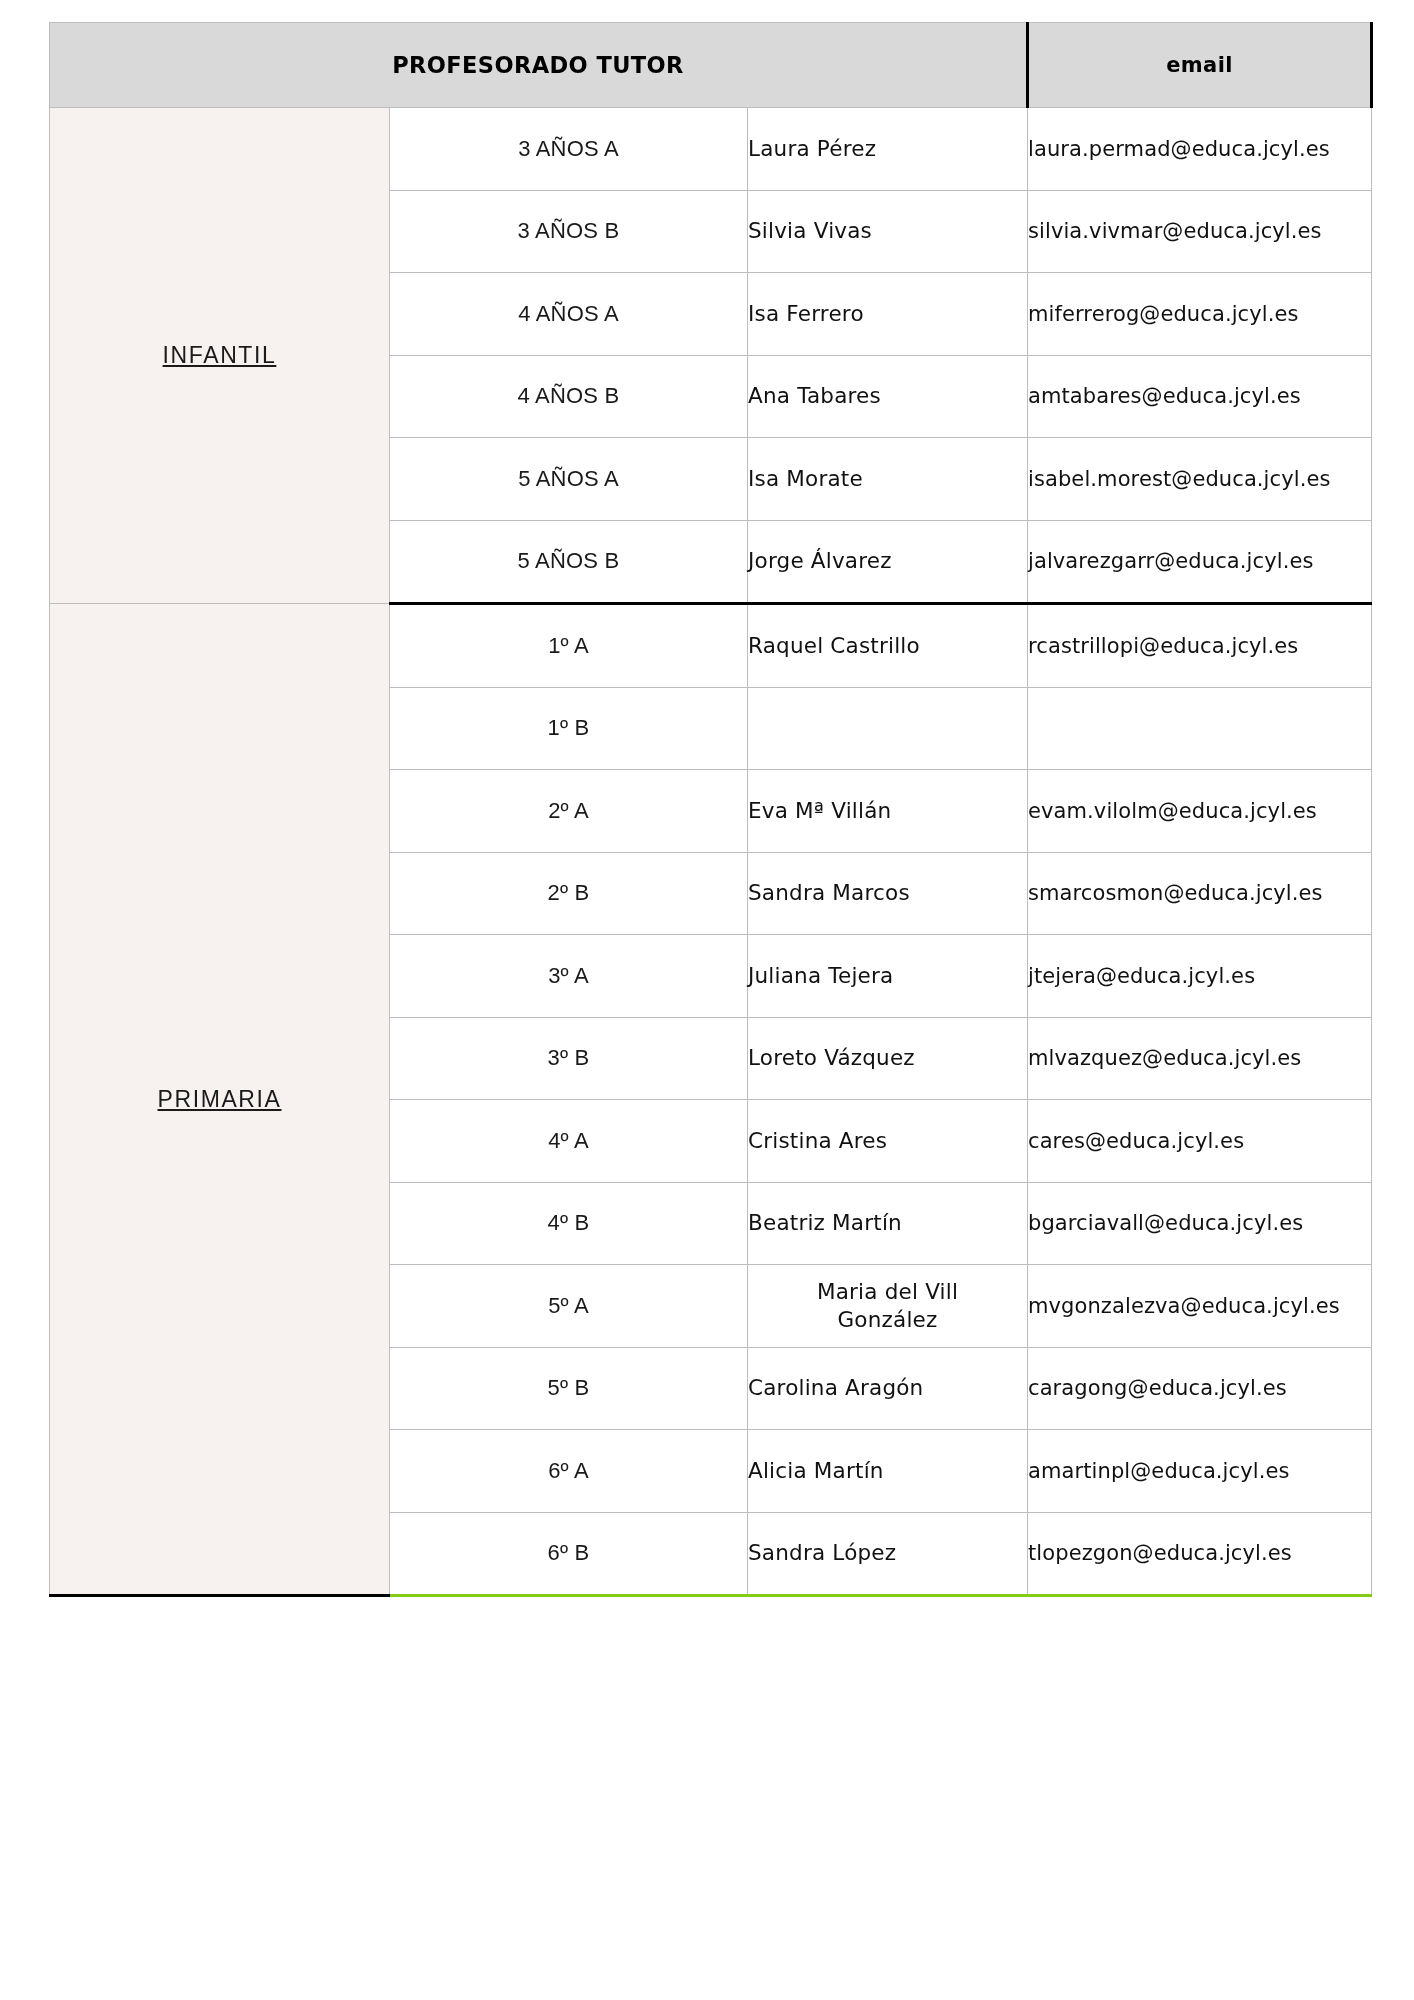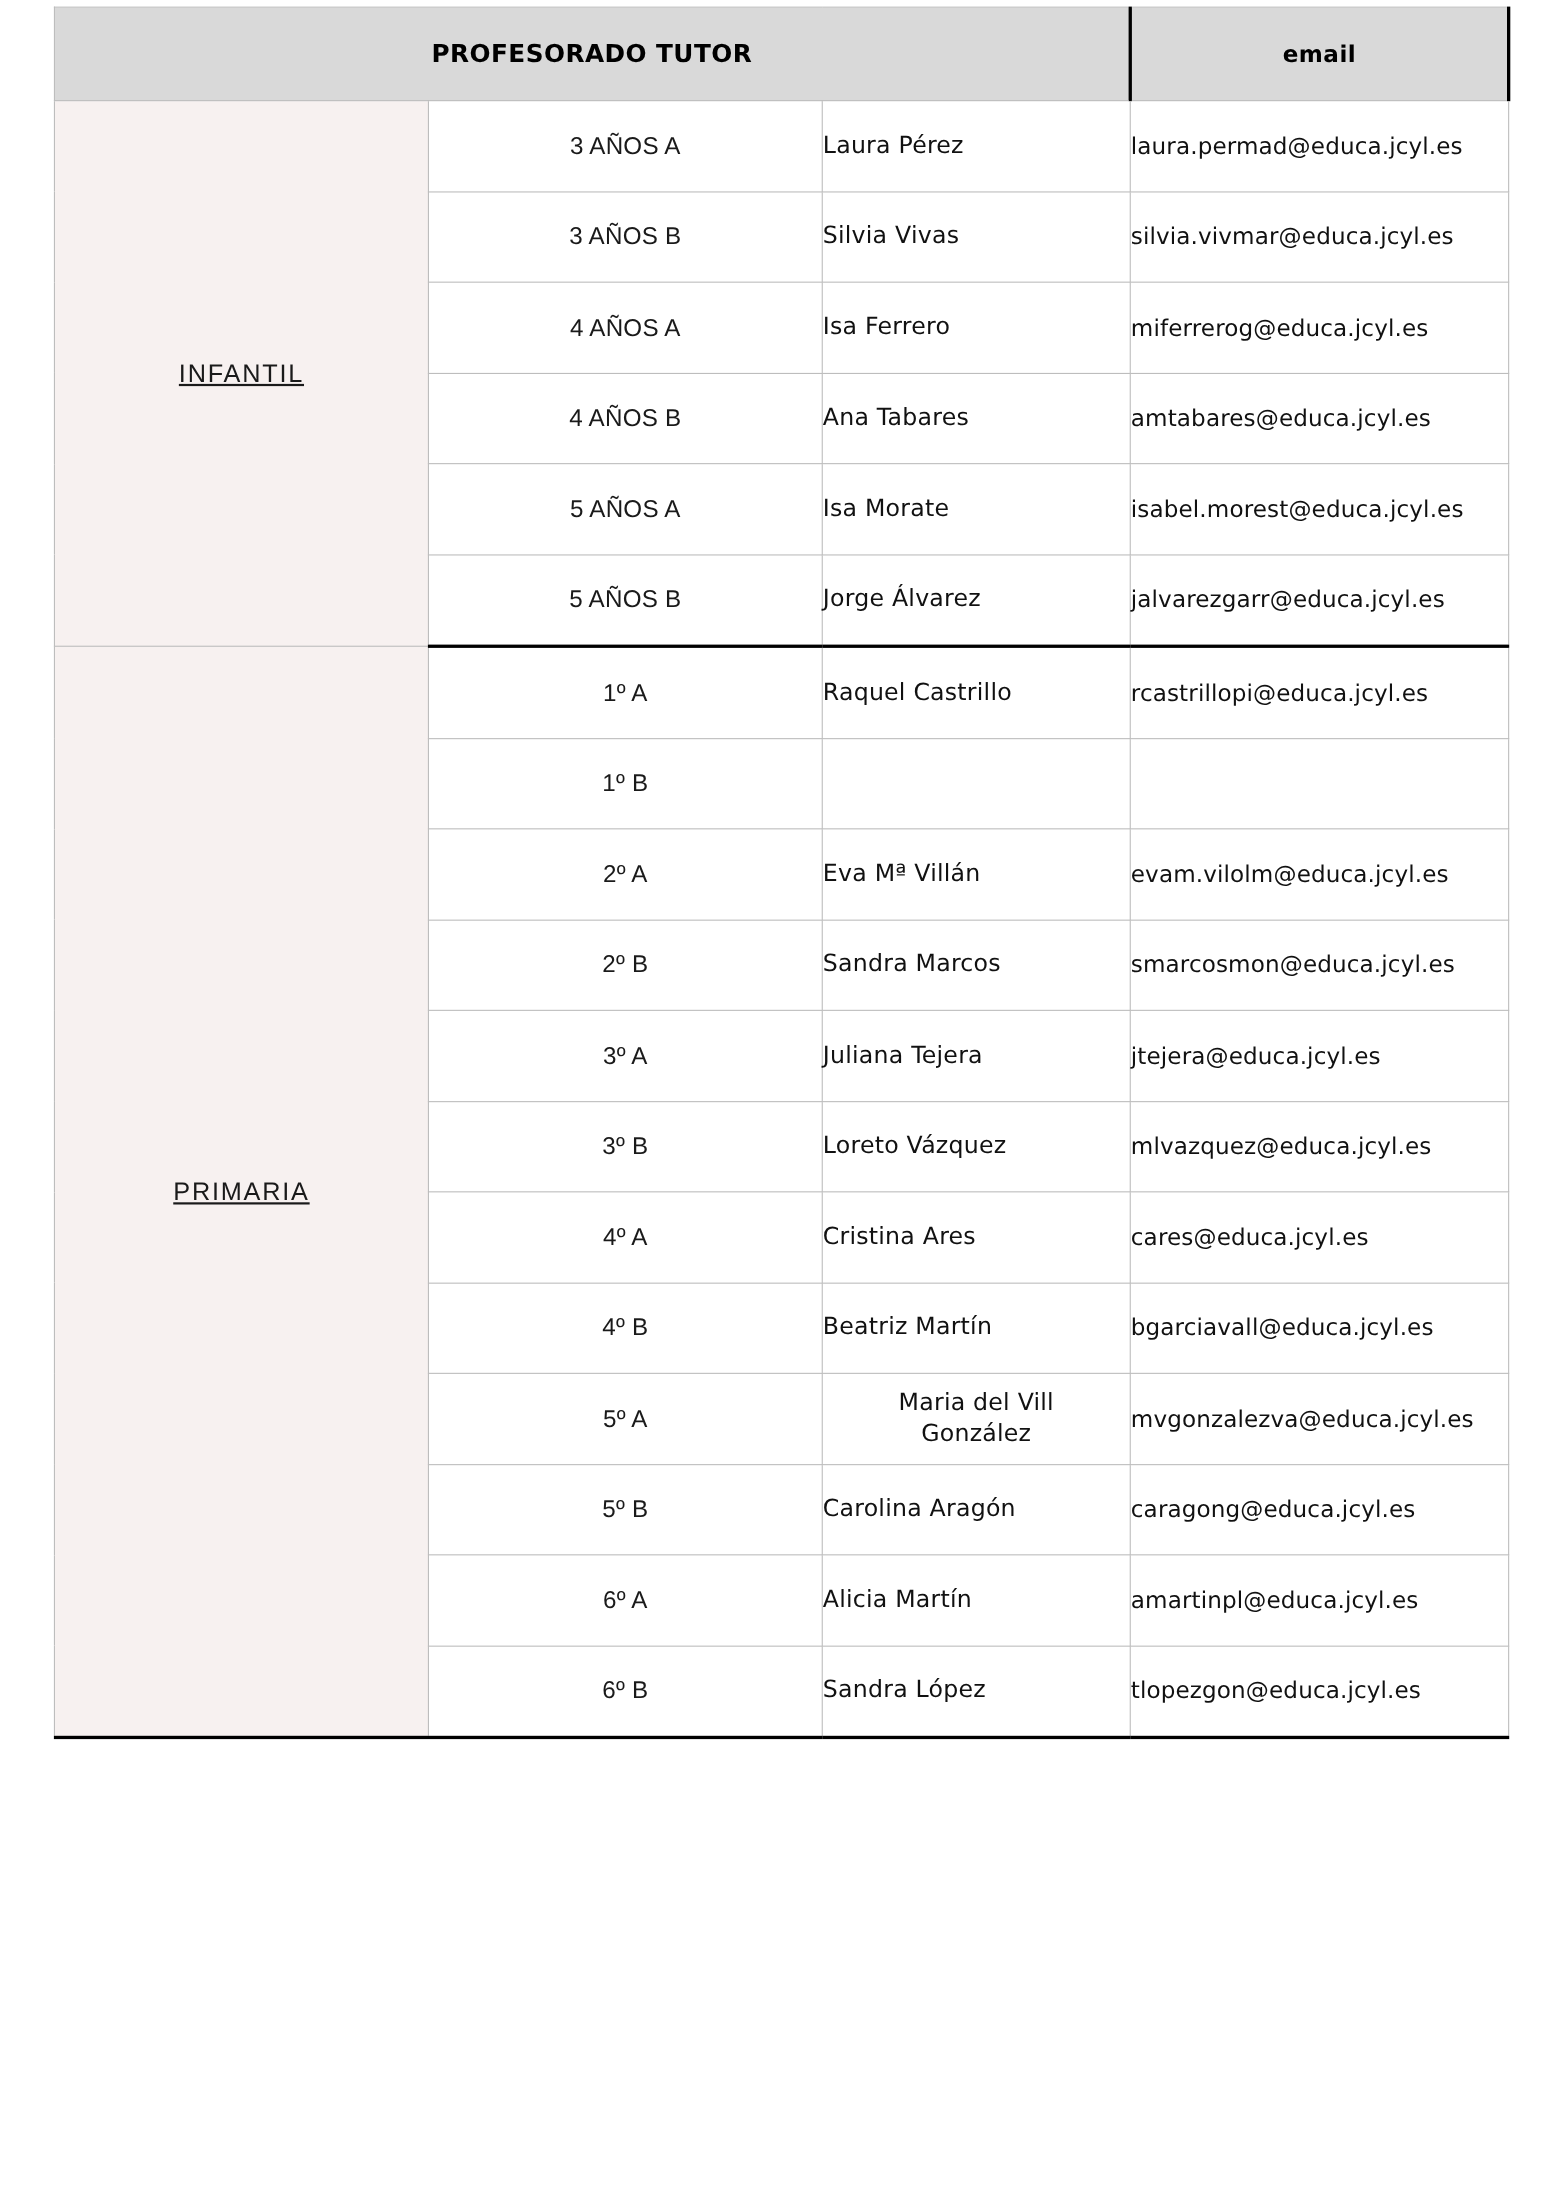--- a/index.html
+++ b/index.html
@@ -19,21 +19,21 @@
     width: 1414px;
     height: 2000px;
     background: #ffffff;
     box-sizing: border-box;
   }
 
   
   .tutors-table {
     position: absolute;
     left: 49px;
-    top: 6px;
+    top: 22px;
     width: 1322px;
     border-collapse: collapse;
     table-layout: fixed;
   }
 
   .tutors-table td,
   .tutors-table th {
     padding: 0;
     margin: 0;
     vertical-align: middle;
@@ -113,21 +113,21 @@
     color: #111111;
     letter-spacing: 0.1px;
     border-right: 3px solid #000000;
   }
 
   
   .block-end td {
     border-bottom: 3px solid #000000;
   }
   .block-last td {
-    border-bottom: 3px solid #000000;
+    border-bottom: 3px solid #84cc16;
     border-radius: 19px;
   }
 
   .name-cell .line { display: block; text-align: center; }
 </style>
 </head>
 <body>
 
 <div class="page">
 

